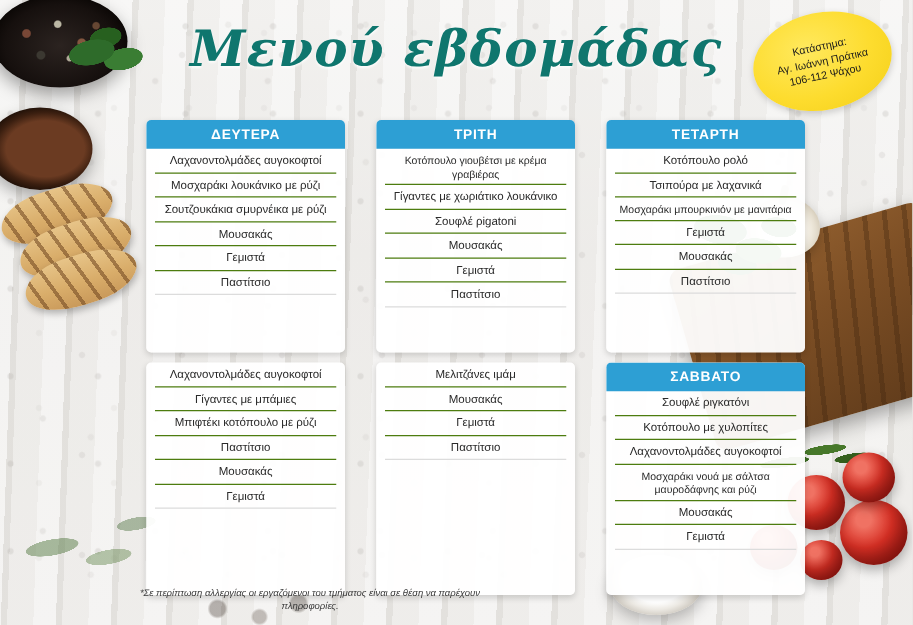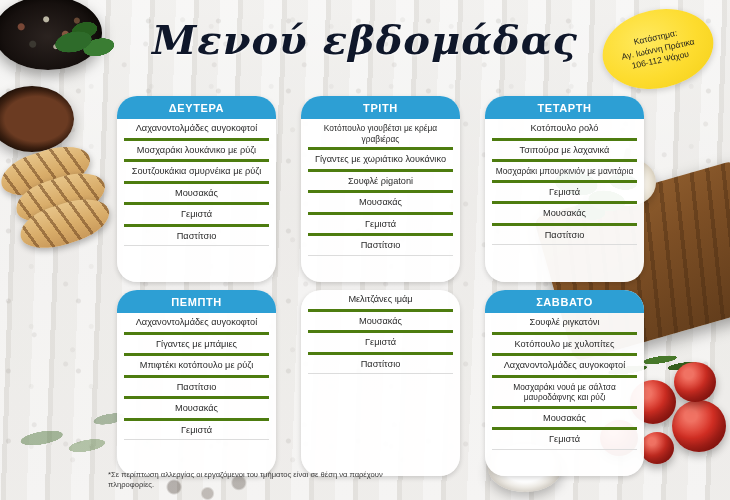--- a/index.html
+++ b/index.html
@@ -197,21 +197,21 @@
   .title {
     position: absolute;
     left: 0; right: 0;
     top: 16px;
     text-align: center;
     font-family: "DejaVu Serif", serif;
     font-style: italic;
     font-weight: 700;
     font-size: 40px;
     letter-spacing: 1px;
-    color: #0f172a;
+    color: #0f766e;
     text-shadow: 0 1px 2px rgba(255,255,255,0.8);
   }
   
   .badge {
     position: absolute;
     right: 16px;
     top: 10px;
     width: 112px;
     height: 78px;
     border-radius: 50%;
@@ -235,21 +235,21 @@
     top: 96px;
     width: 540px;
     display: grid;
     grid-template-columns: repeat(3, 172px);
     grid-template-rows: 186px 186px;
     column-gap: 12px;
     row-gap: 8px;
   }
   .card {
     background: rgba(255,255,255,0.95);
-    border-radius: 20px;
+    border-radius: 4px;
     box-shadow: 0 2px 5px rgba(0,0,0,0.16);
     overflow: hidden;
     display: flex;
     flex-direction: column;
     margin-left: 13px;
   }
   .card-head {
     background: #2d9fd4;
     color: #ffffff;
     font-size: 11px;
@@ -261,33 +261,35 @@
   .card-body {
     flex: 1;
     padding: 0 7px;
   }
   .dish {
     font-size: 9.2px;
     color: #2a2a2a;
     text-align: center;
     line-height: 1.25;
     padding: 4px 2px 3px;
-    border-bottom: 3px solid #4d7c0f;
+    border-bottom: 1px solid #4d7c0f;
   }
   .dish:last-child { border-bottom: 1px solid #dcdcdc; }
   .dish.two-line { font-size: 8.4px; }
   
   .footnote {
     position: absolute;
     left: 108px;
     bottom: 10px;
     width: 280px;
     font-size: 7.6px;
+    font-style: italic;
     color: #3a3a3a;
     line-height: 1.35;
+    text-align: center;
   }
 </style>
 </head>
 <body>
 
 <div class="poster">
 
   <div class="bg-base"></div>
   <div class="bg-noise"></div>
 
@@ -355,21 +357,20 @@
         <div class="dish">Κοτόπουλο ρολό</div>
         <div class="dish">Τσιπούρα με λαχανικά</div>
         <div class="dish two-line">Μοσχαράκι μπουρκινιόν με μανιτάρια</div>
         <div class="dish">Γεμιστά</div>
         <div class="dish">Μουσακάς</div>
         <div class="dish">Παστίτσιο</div>
       </div>
     </div>
 
     <div class="card">
-      <div class="card-head">ΠΕΜΠΤΗ</div>
       <div class="card-body">
         <div class="dish">Λαχανοντολμάδες αυγοκοφτοί</div>
         <div class="dish">Γίγαντες με μπάμιες</div>
         <div class="dish">Μπιφτέκι κοτόπουλο με ρύζι</div>
         <div class="dish">Παστίτσιο</div>
         <div class="dish">Μουσακάς</div>
         <div class="dish">Γεμιστά</div>
       </div>
     </div>
 

